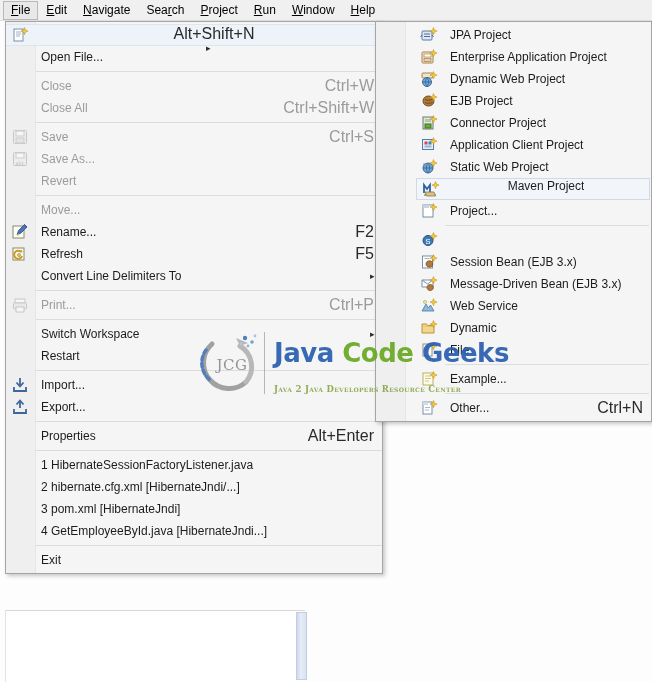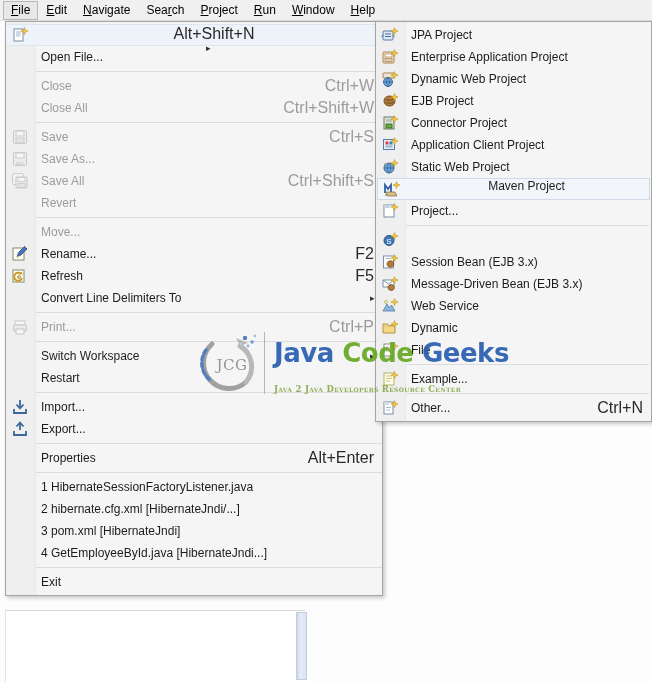--- a/index.html
+++ b/index.html
@@ -64,21 +64,21 @@
   
   .menu {
     position: absolute;
     background: #f5f5f5;
     border: 1px solid #a5a5a5;
     box-shadow: 2px 2px 4px rgba(0,0,0,.22);
     padding: 2px 0;
     z-index: 50;
   }
   #file-menu { left: 5px; top: 21px; width: 378px; }
-  #new-menu  { left: 375px; top: 21px; width: 277px; }
+  #new-menu  { left: 375px; top: 21px; width: 277px; padding-left: 39px; }
 
   .gutter {
     position: absolute; left: 0; top: 0; bottom: 0; width: 30px;
     background: #efefef;
     border-right: 1px solid #e6e6e6;
   }
   #new-menu .gutter { width: 30px; }
 
   .row {
     position: relative;
@@ -222,32 +222,20 @@
     </div>
     <div class="row disabled">
       <span class="ico dis">
         <svg width="18" height="18" viewBox="0 0 18 18">
           <rect x="2.5" y="2.5" width="13" height="13" rx="1" fill="#e8ecef" stroke="#8e9aa6"></rect>
           <rect x="5" y="3" width="8" height="5" fill="#fff" stroke="#9aa6b2"></rect>
           <text x="9" y="14.5" font-size="5" text-anchor="middle" fill="#7a8591" font-family="DejaVu Sans">abc</text>
         </svg>
       </span>
       <span class="lbl">Save As...</span>
-    </div>
-    <div class="row disabled">
-      <span class="ico dis">
-        <svg width="18" height="18" viewBox="0 0 18 18">
-          <rect x="1.5" y="1.5" width="11" height="11" rx="1" fill="#f0f2f4" stroke="#9aa6b2"></rect>
-          <rect x="5" y="5" width="11" height="11" rx="1" fill="#e8ecef" stroke="#8e9aa6"></rect>
-          <rect x="7" y="5.5" width="7" height="4" fill="#fff" stroke="#9aa6b2"></rect>
-          <rect x="7" y="11.5" width="7" height="4" fill="#cfd8e0" stroke="#9aa6b2"></rect>
-        </svg>
-      </span>
-      <span class="lbl">Save All</span>
-      <span class="acc">Ctrl+Shift+S</span>
     </div>
     <div class="row disabled">
       <span class="lbl">Revert</span>
     </div>
     <div class="sep"></div>
     <div class="row disabled">
       <span class="lbl">Move...</span>
     </div>
     <div class="row">
       <span class="ico">

